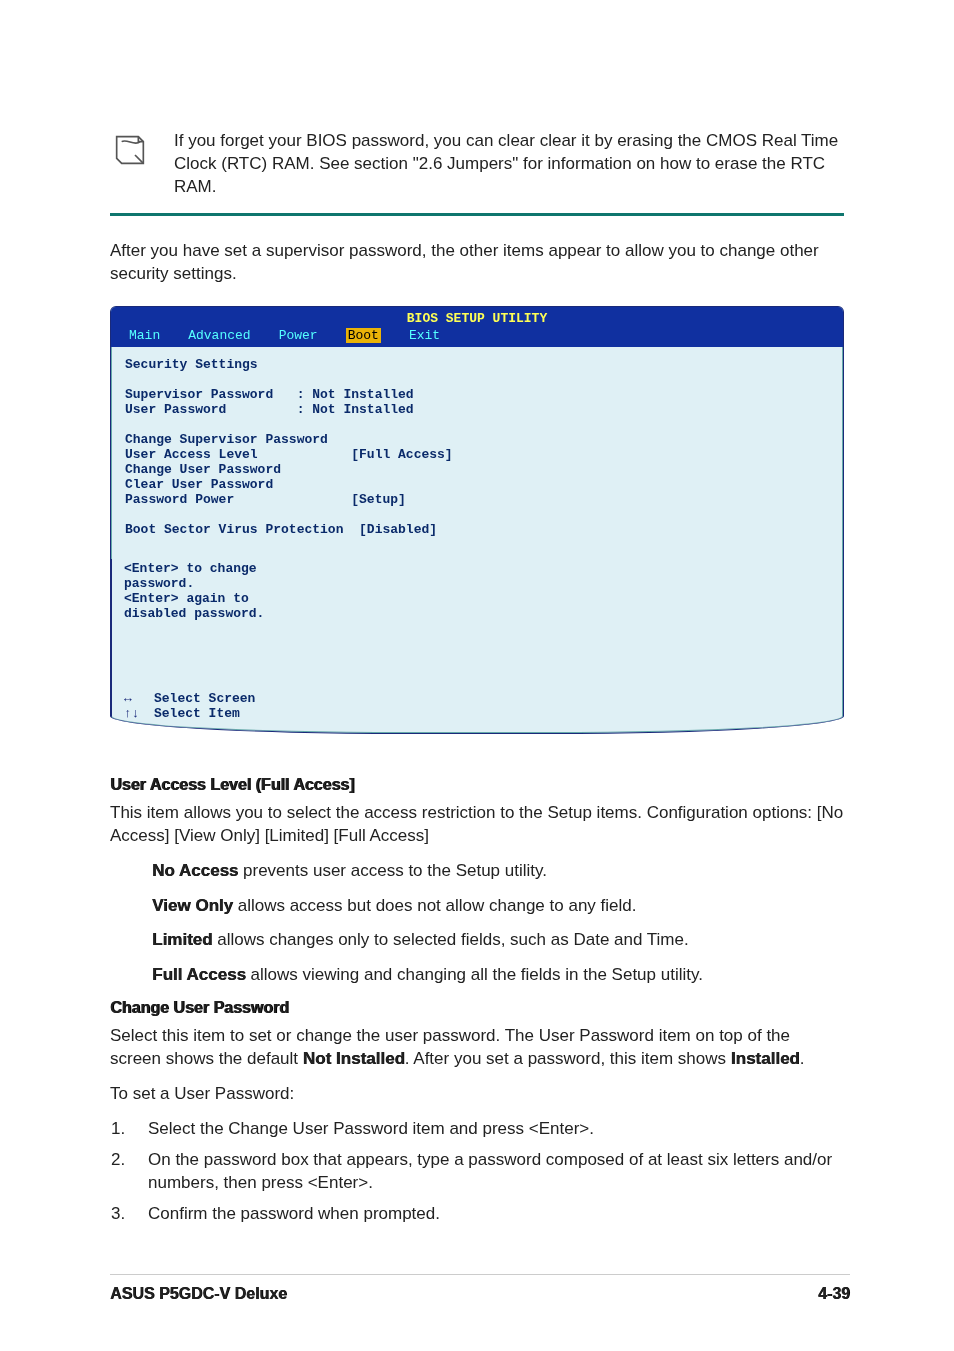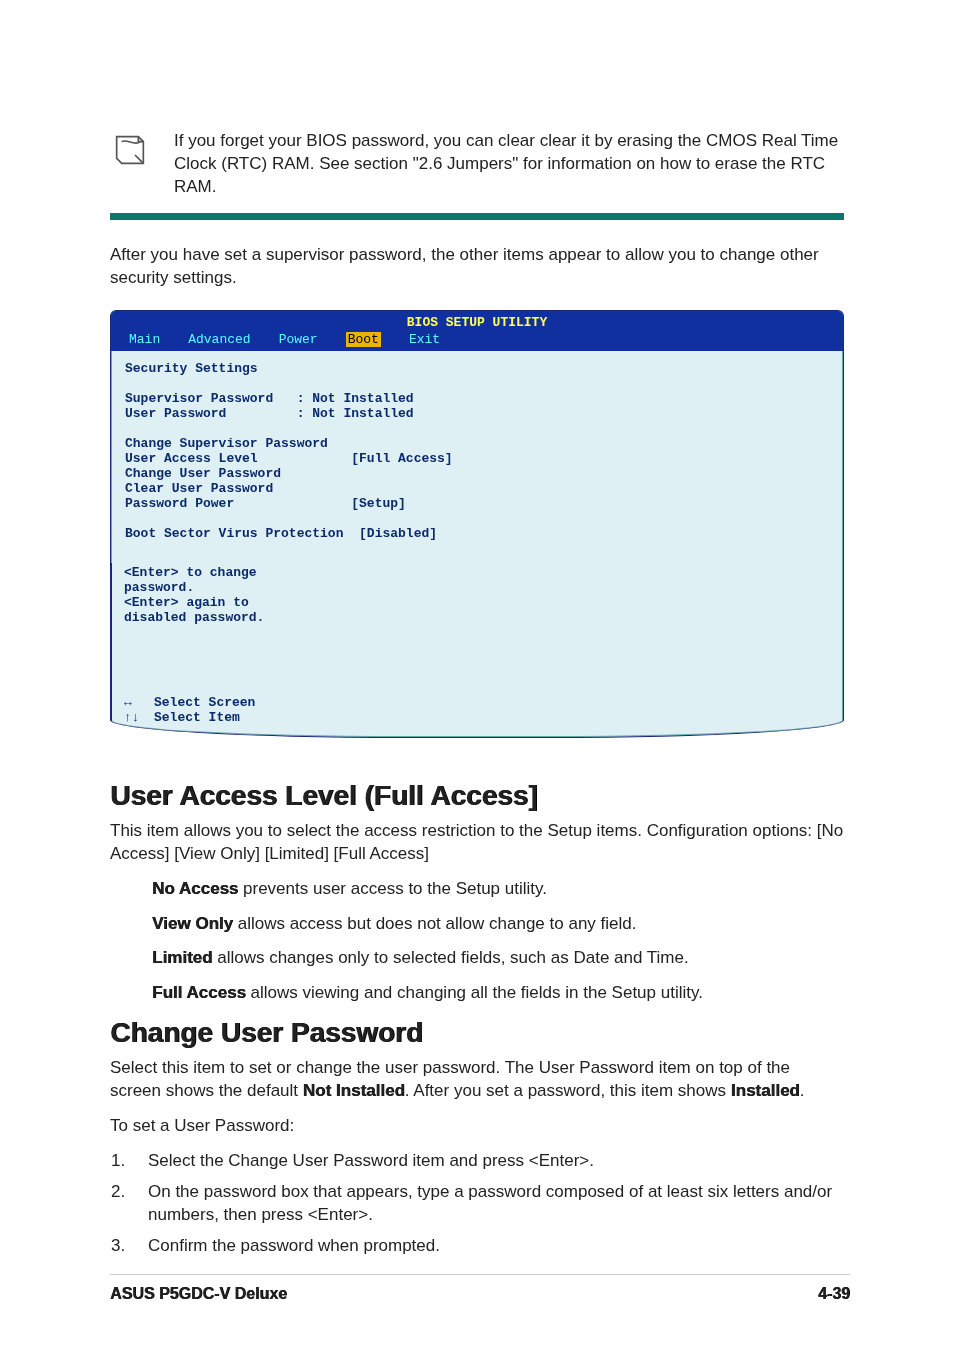--- a/index.html
+++ b/index.html
@@ -13,21 +13,21 @@
     background: #fff;
   }
   .page {
     padding: 130px 110px 50px 110px;
   }
   
   .note-row {
     display: flex;
     align-items: flex-start;
     gap: 24px;
-    border-bottom: 7px solid #0f766e;
+    border-bottom: 3px solid #0f766e;
     padding-bottom: 14px;
     margin-bottom: 24px;
   }
   .note-icon svg { width: 40px; height: 40px; }
   .note-text { flex: 1; line-height: 1.35; }
   .intro-text { line-height: 1.35; margin-bottom: 20px; }
 
   
   .bios {
     font-family: "Courier New", monospace;
@@ -67,21 +67,21 @@
     color: #0a2a6a;
     font-weight: bold;
   }
   .bios-line { white-space: pre; }
   .bios-help-low { margin-top: 70px; }
   .help-row { display:flex; gap:12px; align-items:baseline; }
   .help-arrow { color:#1a2a7a; font-weight:bold; width:18px; }
 
   
   h2.section {
-    font-size: 28px;
+    font-size: 16px;
     font-weight: bold;
     margin-top: 12px;
     margin-bottom: 8px;
     text-shadow: 1px 0 0 #000;
   }
   p.body { line-height: 1.35; margin-bottom: 12px; }
   .def { margin-left: 42px; margin-bottom: 12px; line-height: 1.35; }
   .def .term { font-weight: bold; text-shadow: 0.5px 0 0 #000; }
   .strong-inline { font-weight: bold; text-shadow: 0.5px 0 0 #000; }
 

